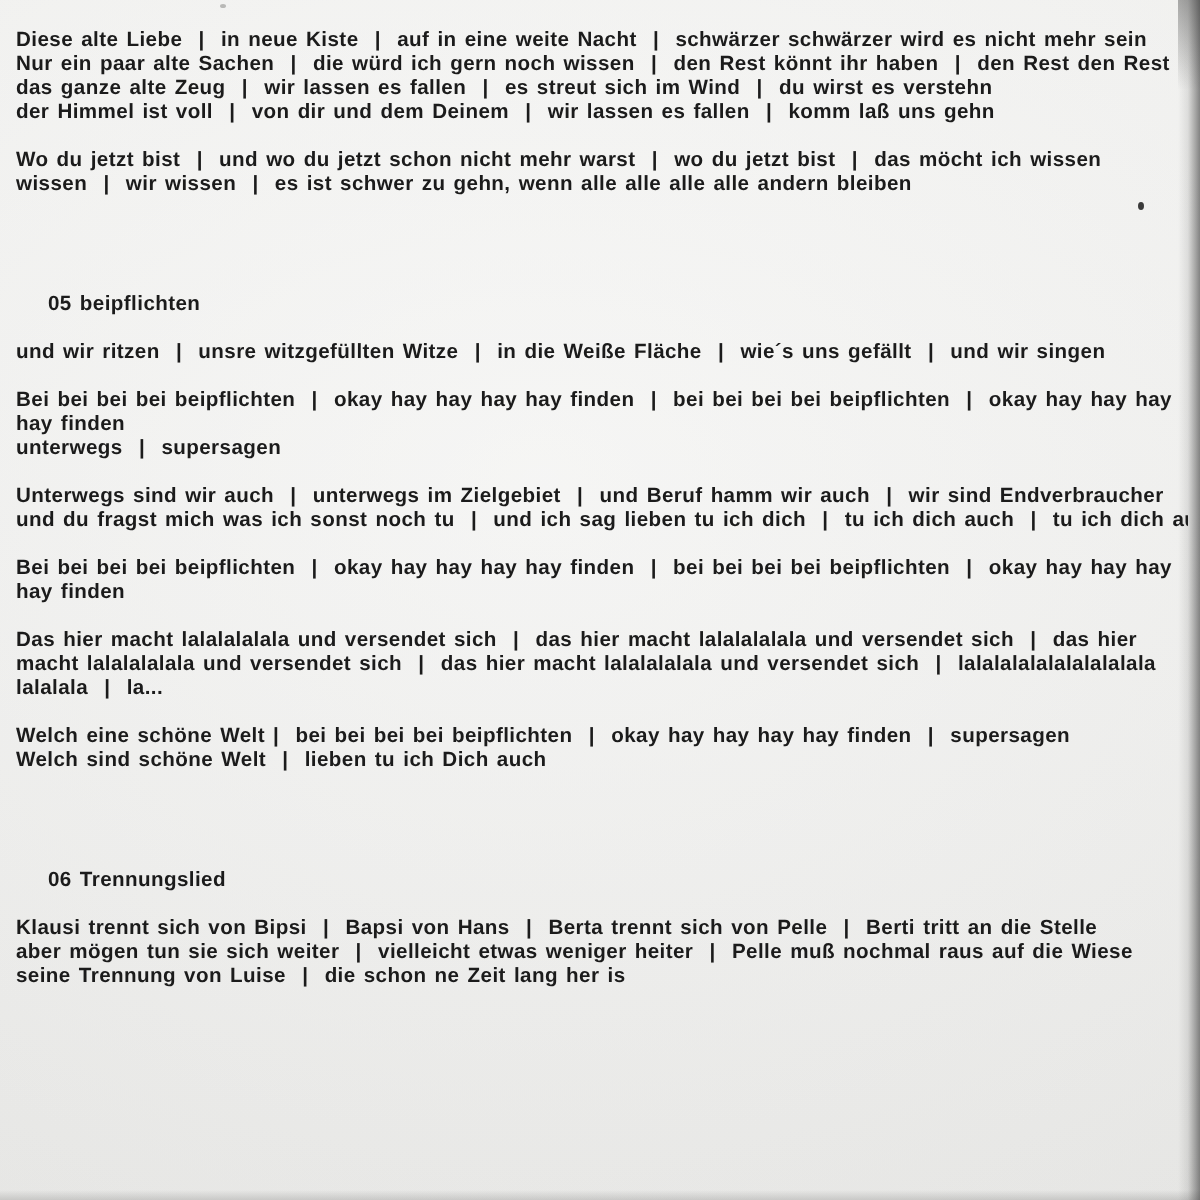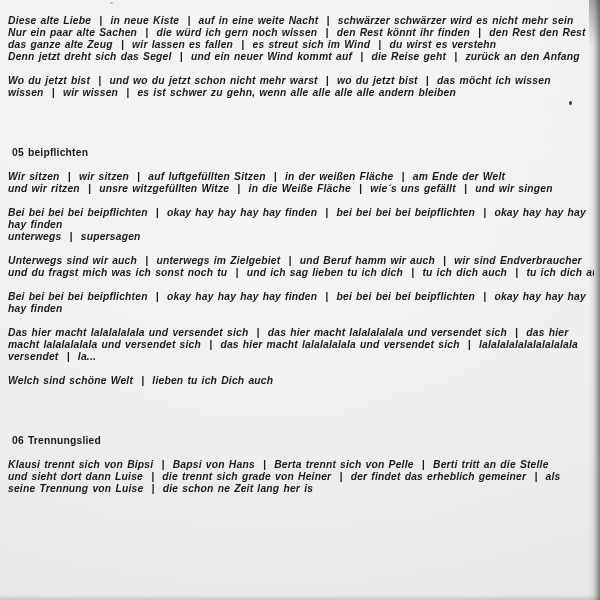--- a/index.html
+++ b/index.html
@@ -26,27 +26,27 @@
     padding: 15px 6px 0 8px;
     display: flex;
     flex-direction: column;
     color: var(--fg, #1b1b1b);
     font-size: 10.3px;
     font-weight: bold;
     line-height: 12px;
     letter-spacing: 0.02em;
     word-spacing: 1px;
   }
-  .stanza { margin: 0 0 12px 0; font-style: italic; }
+  .stanza { margin: 0 0 12px 0; }
   .lyric-line {
     white-space: pre;
     overflow: hidden;
   }
   .track-header {
-    margin: 36px 0 12px 4px;
+    margin: 36px 0 12px 16px;
     white-space: pre;
   }
   
   .edge-right {
     position: absolute;
     top: 0; right: 0;
     width: 11px; height: 100%;
     background: linear-gradient(to right,
       rgba(40,40,40,0) 0%,
       rgba(40,40,40,0.10) 45%,
@@ -72,58 +72,58 @@
   .speck-1 { left: 569px; top: 101px; width: 3px; height: 4px; background: #3a3a3a; }
   .speck-2 { left: 110px; top: 2px;  width: 3px; height: 2px; background: #b9b9b7; }
 </style>
 </head>
 <body>
 
 <div class="page" style="--bg: #f2f2f0; --fg: #1b1b1b;">
   <div class="content">
       <div class="stanza">
         <div class="lyric-line">Diese alte Liebe  |  in neue Kiste  |  auf in eine weite Nacht  |  schwärzer schwärzer wird es nicht mehr sein</div>
-        <div class="lyric-line">Nur ein paar alte Sachen  |  die würd ich gern noch wissen  |  den Rest könnt ihr finden  |  den Rest den Rest</div>
+        <div class="lyric-line">Nur ein paar alte Sachen  |  die würd ich gern noch wissen  |  den Rest könnt ihr haben  |  den Rest den Rest</div>
         <div class="lyric-line">das ganze alte Zeug  |  wir lassen es fallen  |  es streut sich im Wind  |  du wirst es verstehn</div>
-        <div class="lyric-line">Denn jetzt dreht sich das Segel  |  und ein neuer Wind kommt auf  |  die Reise geht  |  zurück an den Anfang</div>
+        <div class="lyric-line">der Himmel ist voll  |  von dir und dem Deinem  |  wir lassen es fallen  |  komm laß uns gehn</div>
       </div>
       <div class="stanza">
         <div class="lyric-line">Wo du jetzt bist  |  und wo du jetzt schon nicht mehr warst  |  wo du jetzt bist  |  das möcht ich wissen</div>
         <div class="lyric-line">wissen  |  wir wissen  |  es ist schwer zu gehn, wenn alle alle alle alle andern bleiben</div>
       </div>
       <div class="track-header">05 beipflichten</div>
       <div class="stanza">
-        <div class="lyric-line">Wir sitzen  |  wir sitzen  |  auf luftgefüllten Sitzen  |  in der weißen Fläche  |  am Ende der Welt</div>
         <div class="lyric-line">und wir ritzen  |  unsre witzgefüllten Witze  |  in die Weiße Fläche  |  wie´s uns gefällt  |  und wir singen</div>
       </div>
       <div class="stanza">
         <div class="lyric-line">Bei bei bei bei beipflichten  |  okay hay hay hay hay finden  |  bei bei bei bei beipflichten  |  okay hay hay hay</div>
         <div class="lyric-line">hay finden</div>
         <div class="lyric-line">unterwegs  |  supersagen</div>
       </div>
       <div class="stanza">
         <div class="lyric-line">Unterwegs sind wir auch  |  unterwegs im Zielgebiet  |  und Beruf hamm wir auch  |  wir sind Endverbraucher</div>
         <div class="lyric-line">und du fragst mich was ich sonst noch tu  |  und ich sag lieben tu ich dich  |  tu ich dich auch  |  tu ich dich auch</div>
       </div>
       <div class="stanza">
         <div class="lyric-line">Bei bei bei bei beipflichten  |  okay hay hay hay hay finden  |  bei bei bei bei beipflichten  |  okay hay hay hay</div>
         <div class="lyric-line">hay finden</div>
       </div>
       <div class="stanza">
         <div class="lyric-line">Das hier macht lalalalalala und versendet sich  |  das hier macht lalalalalala und versendet sich  |  das hier</div>
         <div class="lyric-line">macht lalalalalala und versendet sich  |  das hier macht lalalalalala und versendet sich  |  lalalalalalalalalalala</div>
-        <div class="lyric-line">versendet  |  la...</div>
+        <div class="lyric-line">lalalala  |  la...</div>
       </div>
       <div class="stanza">
+        <div class="lyric-line">Welch eine schöne Welt |  bei bei bei bei beipflichten  |  okay hay hay hay hay finden  |  supersagen</div>
         <div class="lyric-line">Welch sind schöne Welt  |  lieben tu ich Dich auch</div>
       </div>
       <div class="track-header">06 Trennungslied</div>
       <div class="stanza">
         <div class="lyric-line">Klausi trennt sich von Bipsi  |  Bapsi von Hans  |  Berta trennt sich von Pelle  |  Berti tritt an die Stelle</div>
-        <div class="lyric-line">und sieht dort dann Luise  |  die trennt sich grade von Heiner  |  der findet das erheblich gemeiner  |  als</div>
+        <div class="lyric-line">aber mögen tun sie sich weiter  |  vielleicht etwas weniger heiter  |  Pelle muß nochmal raus auf die Wiese</div>
         <div class="lyric-line">seine Trennung von Luise  |  die schon ne Zeit lang her is</div>
       </div>
     </div>
   <div class="edge-right"></div>
   <div class="edge-bottom"></div>
   <div class="speck speck-1"></div>
   <div class="speck speck-2"></div>
 </div>
 
 </body></html>

